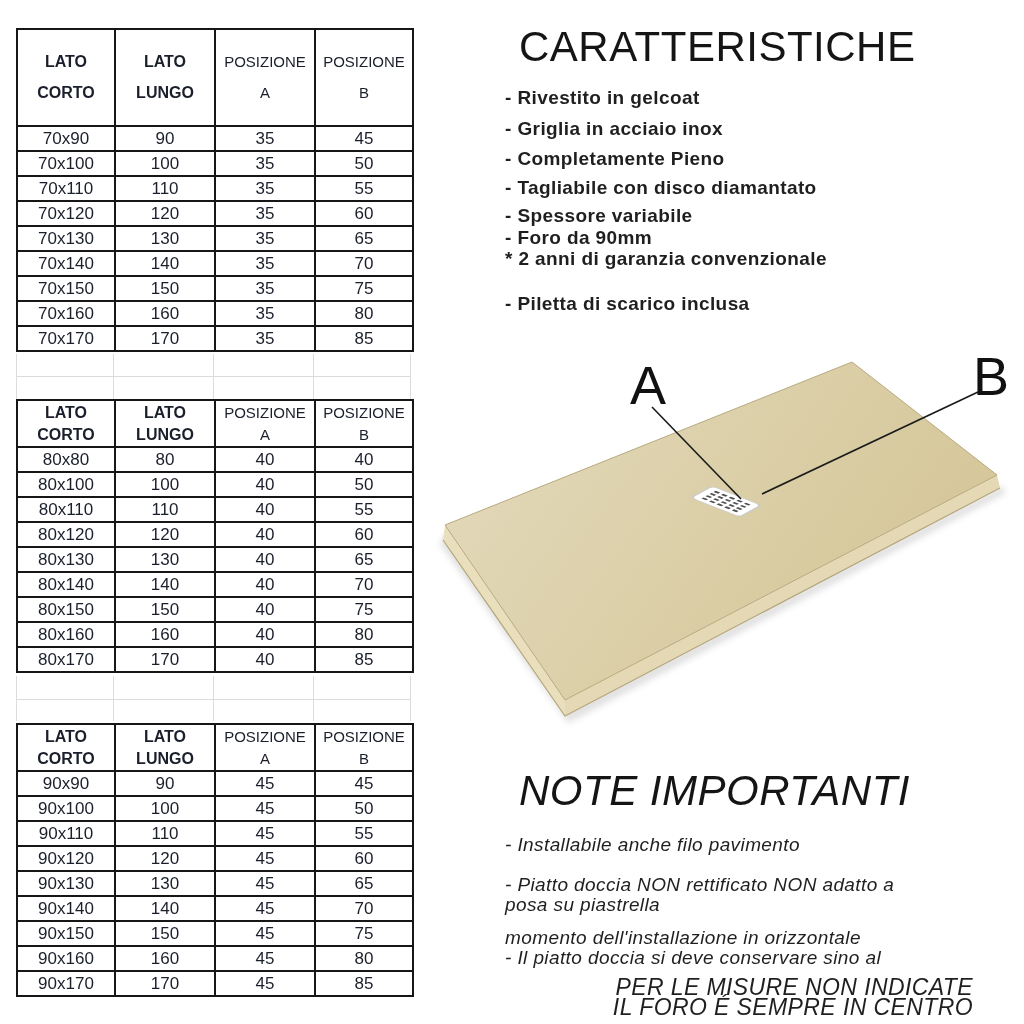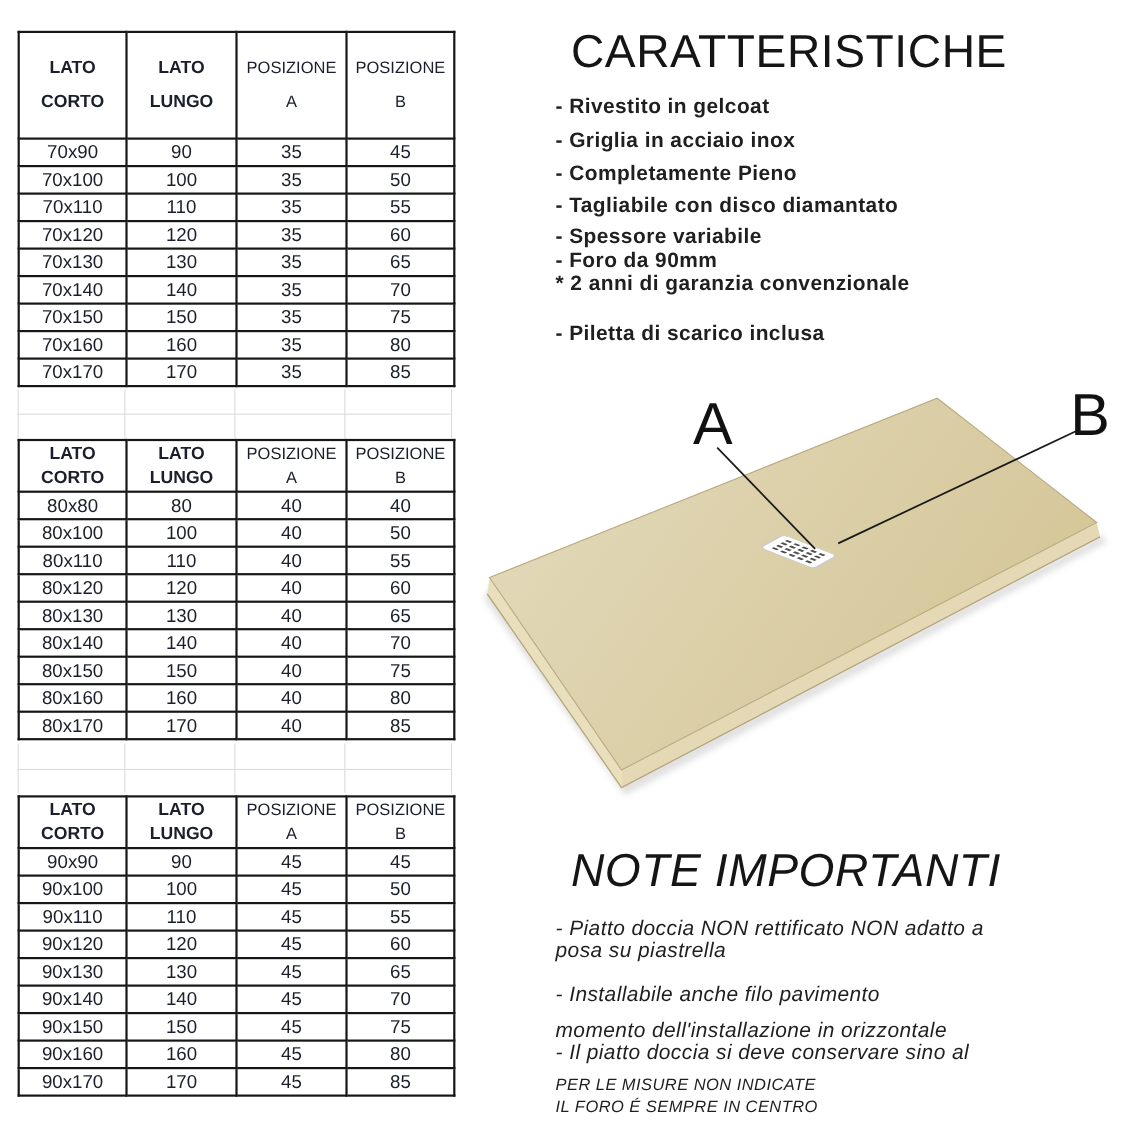--- a/index.html
+++ b/index.html
@@ -36,21 +36,21 @@
   .car-list .list-item:nth-child(4){margin-bottom:8px}
   .car-list .list-item:nth-child(5){margin-bottom:2px}
   .car-list .list-item:nth-child(6){margin-bottom:1px}
   .car-list .list-item:nth-child(7){margin-bottom:25px}
 
   .note-block{position:absolute;left:505px;top:768px;width:515px;font-style:italic;}
   .note-list{margin-top:21px;font-size:19px;letter-spacing:0.4px;}
   .note-list .list-item{line-height:20px;}
   .note-list .list-item:nth-child(1){margin-bottom:20px}
   .note-list .list-item:nth-child(2){margin-bottom:13px}
-  .note-footer{margin-top:9px;width:468px;text-align:left;font-size:15px;
+  .note-footer{margin-top:9px;width:468px;text-align:right;font-size:23px;
                letter-spacing:0.4px;}
   .note-footer div{line-height:20px;}
 
   
   #diagram{position:absolute;left:428px;top:338px;width:596px;height:400px;}
   #diagram text{font-family:"Liberation Sans",sans-serif;}
 </style>
 </head>
 <body>
 
@@ -388,25 +388,25 @@
     <line x1="978" y1="392" x2="762" y2="494" stroke-width="1.6" stroke="#1a1a1a"></line>
 
     <text x="648" y="404" text-anchor="middle" font-size="54" fill="#111111">A</text>
     <text x="991" y="395" text-anchor="middle" font-size="54" fill="#111111">B</text>
   </svg>
 
   <div class="note-block">
     <h1 class="block-title">NOTE IMPORTANTI</h1>
     <div class="note-list">
         <div class="list-item">
+          <div>- Installabile anche filo pavimento</div>
+        </div>
+        <div class="list-item">
           <div>- Piatto doccia NON rettificato NON adatto a</div>
           <div>posa su piastrella</div>
-        </div>
-        <div class="list-item">
-          <div>- Installabile anche filo pavimento</div>
         </div>
         <div class="list-item">
           <div>momento dell'installazione in orizzontale</div>
           <div>- Il piatto doccia si deve conservare sino al</div>
         </div>
       </div>
     <div class="note-footer">
         <div class="list-item">PER LE MISURE NON INDICATE</div>
         <div class="list-item">IL FORO É SEMPRE IN CENTRO</div>
       </div>

